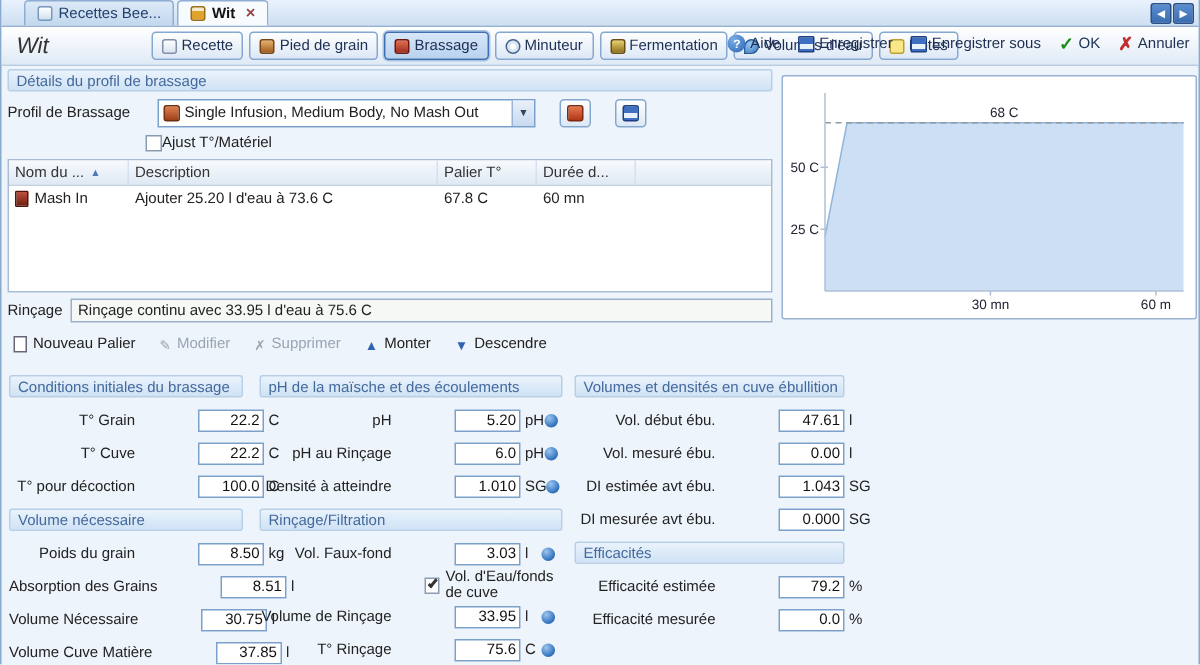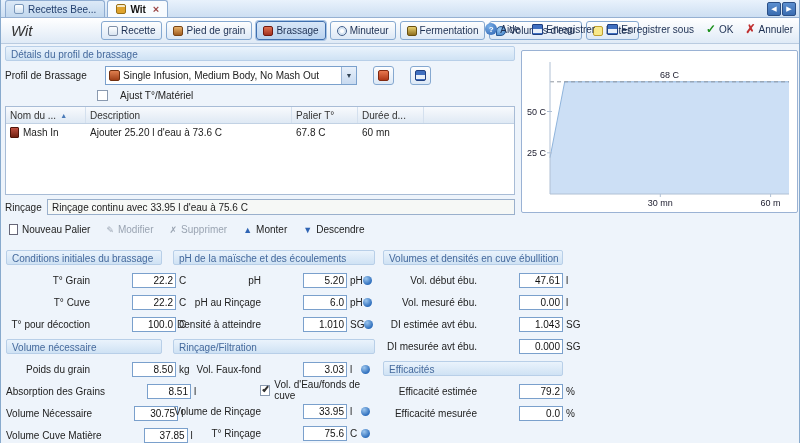--- a/index.html
+++ b/index.html
@@ -1,21 +1,21 @@
 <!DOCTYPE html>
 <html><head>
 <meta charset="utf-8">
 <style>
   * { box-sizing: border-box; margin: 0; padding: 0; }
   html,body { width:800px; height:443px; }
   body { font-family: "Liberation Sans", sans-serif; font-size:10px; color:#222; background:#eef4fb; overflow:hidden; }
   #app { position:relative; width:800px; height:443px; background:#eef4fb; border-left:1px solid #88aacd; border-right:1px solid #88aacd; overflow:hidden; }
 
   
-  .tabbar { position:absolute; top:0; left:0; right:0; height:18px; background:linear-gradient(#e9f2fc,#cddff2); border-bottom:1px solid #96b1d2; display:flex; align-items:flex-end; padding-left:4px; }
+  .tabbar { position:absolute; top:0; left:0; right:0; height:18px; background:linear-gradient(#e9f2fc,#cddff2); border-bottom:1px solid #96b1d2; display:flex; align-items:flex-end; padding-left:15px; }
   .tab { display:flex; align-items:center; gap:4px; height:17px; padding:0 8px; margin-right:2px; border:1px solid #8fadd2; border-bottom:none; border-radius:3px 3px 0 0; background:linear-gradient(#dce9f7,#c2d8ee); color:#23406e; cursor:default; }
   .tab.active { background:#f8fbfe; color:#111; font-weight:bold; }
   .tab-ic { width:10px; height:10px; border-radius:2px; display:inline-block; }
   .tab-ic.doc { background:linear-gradient(#ffffff,#cfe0f0); border:1px solid #7a98bb; }
   .tab-ic.beer { background:linear-gradient(#f4e9c8 0 30%, #dfa32e 30%); border:1px solid #9a7016; }
   .tab-close { color:#994444; font-weight:bold; font-size:11px; margin-left:3px; }
   .tab-nav { position:absolute; right:3px; top:2px; display:flex; gap:1px; }
   .tn-btn { width:14px; height:14px; display:flex; align-items:center; justify-content:center; font-size:7px; color:#fff; background:linear-gradient(#5b8fd0,#3a6cb0); border:1px solid #2a4f86; border-radius:2px; }
 
   
@@ -47,21 +47,21 @@
   .profrow { display:flex; align-items:center; gap:16px; margin-top:4px; height:20px; }
   .plabel { width:84px; }
   .combo { display:flex; align-items:center; width:252px; height:19px; background:#fff; border:1px solid #7aa0cc; }
   .cic { width:11px; height:11px; margin:0 3px; border-radius:2px; background:linear-gradient(#e08050,#a04018); border:1px solid #703010; }
   .ctext { flex:1; white-space:nowrap; overflow:hidden; }
   .carrow { width:15px; height:17px; display:flex; align-items:center; justify-content:center; font-size:7px; color:#345; background:linear-gradient(#e8f0fa,#c8daf0); border-left:1px solid #9ab4d4; }
   .sbtn { width:21px; height:19px; display:inline-flex; align-items:center; justify-content:center; background:linear-gradient(#fefefe,#dce8f6); border:1px solid #85a8d0; border-radius:3px; }
   .sic { width:11px; height:11px; border-radius:2px; display:inline-block; }
   .sic.tools { background:linear-gradient(#e87850,#b03818); border:1px solid #802810; }
   .sic.floppy { background:linear-gradient(180deg, #3f6fc0 0 45%, #e8f0fa 45% 85%, #3f6fc0 85%); border:1px solid #1f3f80; }
-  .chkrow { display:flex; align-items:center; gap:12px; margin:3px 0 0 92px; height:14px; }
+  .chkrow { display:flex; align-items:center; gap:0; margin:3px 0 0 92px; height:14px; }
   .chk { width:11px; height:11px; background:#fff; border:1px solid #8a9ab0; display:inline-block; position:relative; }
   .chkmark { display:block; width:7px; height:3px; border-left:2px solid #333; border-bottom:2px solid #333; transform:rotate(-50deg); margin:1px 0 0 1px; }
 
   
   .steps-table { margin-top:4px; border:1px solid #a8bcd6; background:#fff; }
   .thead { display:flex; height:17px; background:linear-gradient(#f8fafd,#dfe9f4); border-bottom:1px solid #c2d2e4; }
   .th { display:flex; align-items:center; padding:0 4px; border-right:1px solid #d4e0ee; color:#333; }
   .sort { color:#4a7ab8; font-size:7px; margin-left:4px; }
   .tbody { height:70px; }
   .tr { display:flex; height:17px; align-items:center; }
@@ -96,21 +96,21 @@
   .fcol.c3 { left:382px; width:180px; --lw:98px; }
   .fcol .sechdr { margin-bottom:4px; }
   .fcol .sechdr.second { margin-top:4px; }
   .frow { display:flex; align-items:center; height:22px; }
   .flabel { flex:0 0 var(--lw); text-align:right; padding-right:4px; white-space:nowrap; }
   .fval { width:44px; height:15px; border:1px solid #7aa0cc; background:#fff; font:10px "Liberation Sans",sans-serif; text-align:right; padding:0 2px; color:#111;margin-left:38px; }
   .funit { padding-left:3px; min-width:14px; }
   .dot { width:9px; height:9px; border-radius:50%; display:inline-block; }
   .dot.b { background:radial-gradient(circle at 35% 30%, #9cc6ee, #2f6fbd 70%); }
   .dot.r { background:radial-gradient(circle at 35% 30%, #f0a0a0, #c03030 70%); }
-  .chkrow2 { display:flex; align-items:center; gap:4px; height:20px; margin-left:87px; }
+  .chkrow2 { display:flex; align-items:center; gap:4px; height:20px; margin-left:110px; }
 </style>
 </head>
 <body>
 
 <div id="app">
 
   <div class="tabbar">
     <div class="tab">
       <span class="tab-ic doc"></span>
       <span>Recettes Bee...</span>

